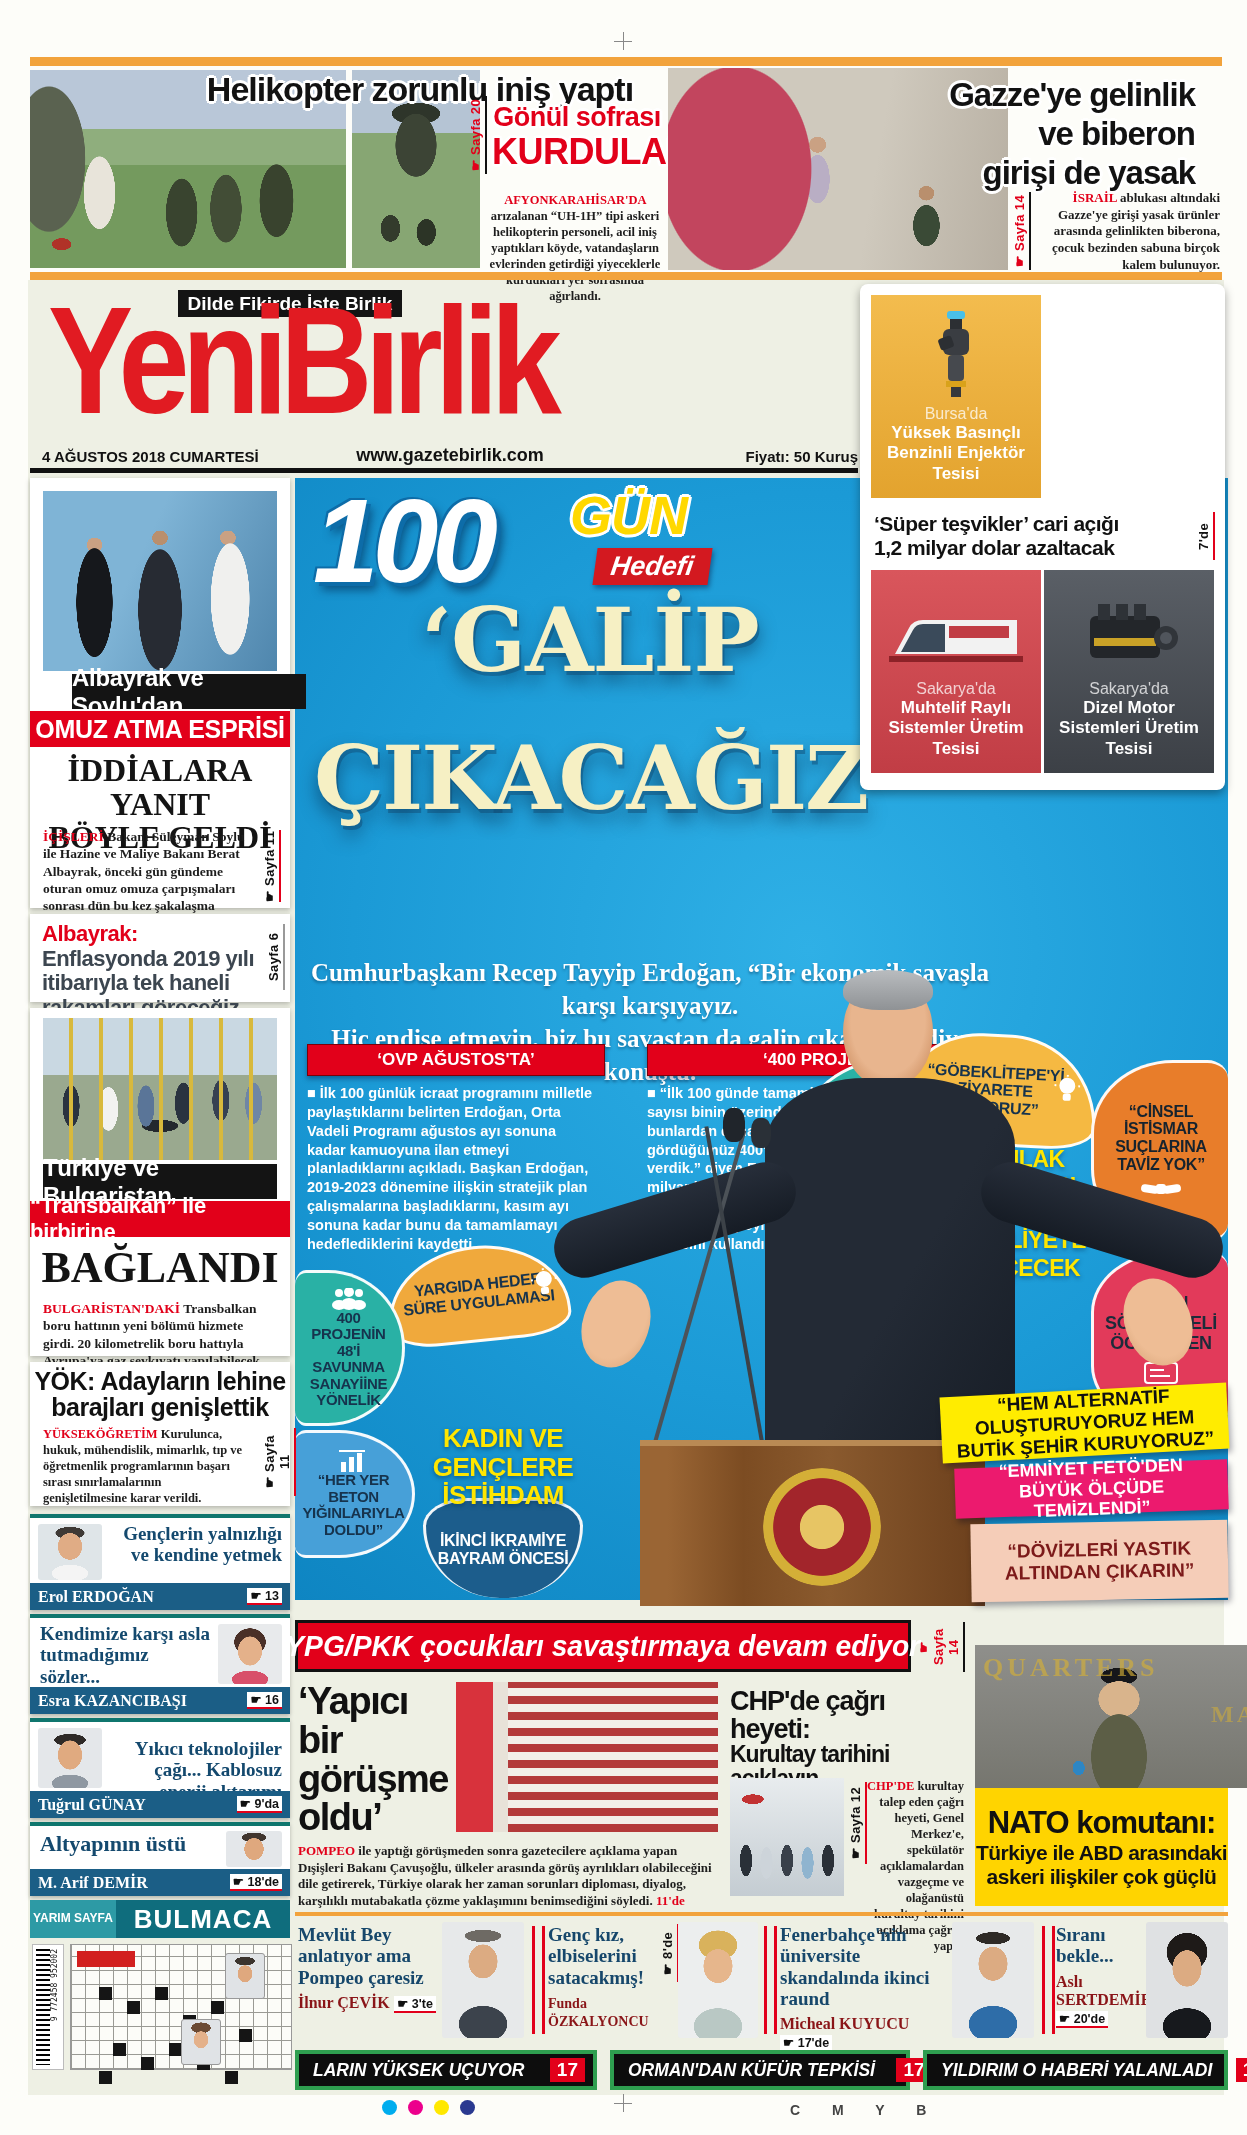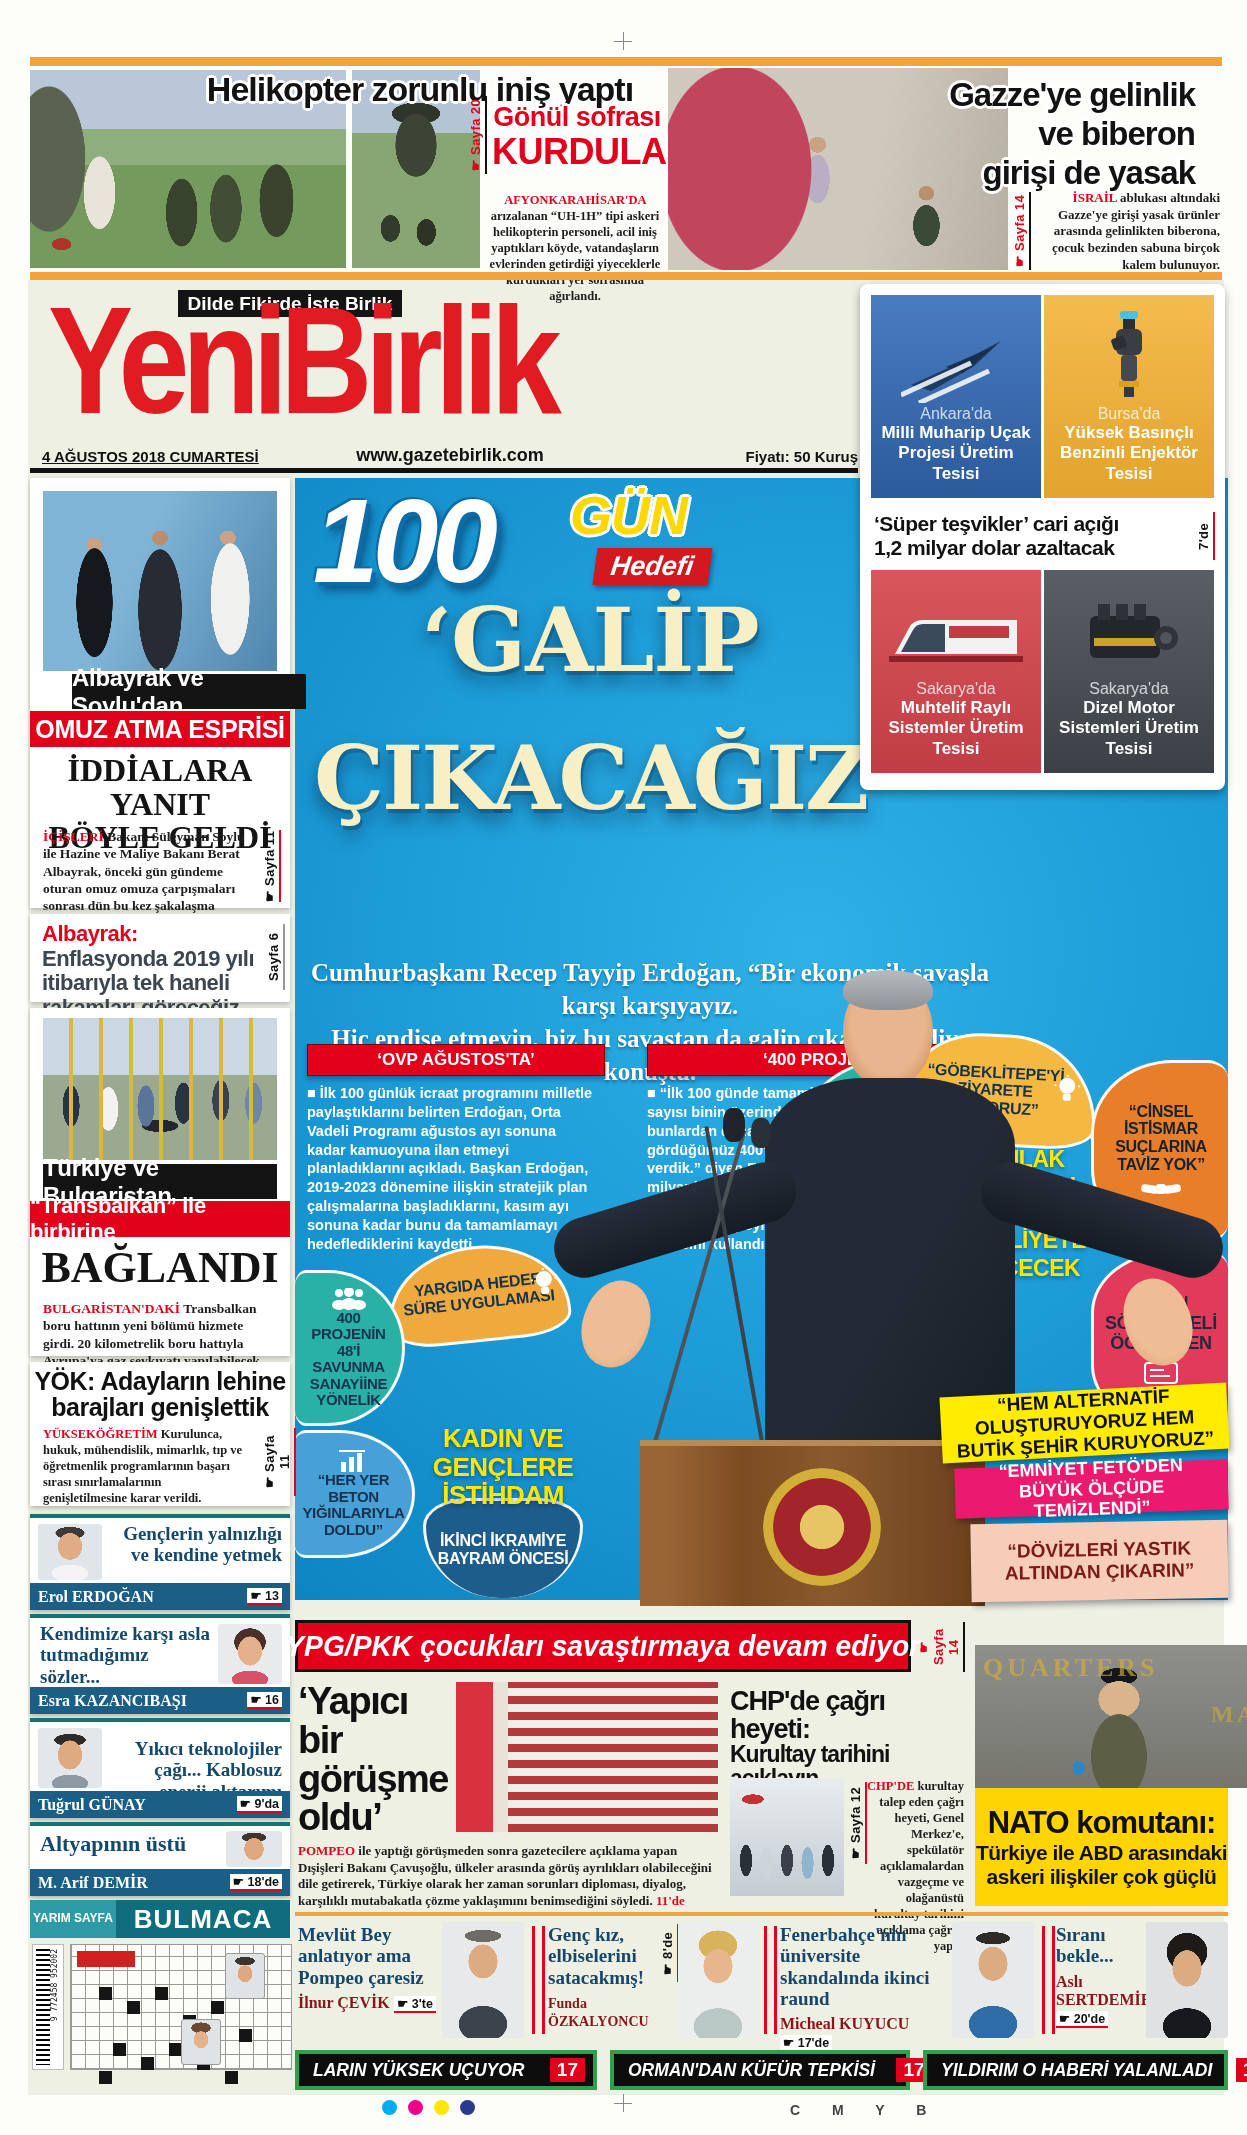--- a/index.html
+++ b/index.html
@@ -116,21 +116,21 @@
 
   <div class="obar" style="left:30px;top:272px;width:1192px;height:8px;"></div>
 
   <div class="abs" style="left:178px;top:290px;width:224px;height:27px;background:#141414;display:flex;align-items:center;justify-content:center;
        font:700 19px 'Liberation Sans',sans-serif;color:#fff;">Dilde Fikirde İşte Birlik</div>
 
   <div class="abs" style="left:48px;top:284px;width:830px;height:164px;overflow:visible;
        font:900 152px/1 'Liberation Sans',sans-serif;color:#e11b22;letter-spacing:-9px;
        transform:scaleX(.84);transform-origin:left center;">YeniBirlik</div>
 
-  <div class="abs" style="left:42px;top:448px;font:700 15px 'Liberation Sans',sans-serif;color:#111;text-decoration:underline;">4 AĞUSTOS 2018 CUMARTESİ</div>
+  <div class="abs" style="left:42px;top:448px;font:700 15px 'Liberation Sans',sans-serif;color:#111;">4 AĞUSTOS 2018 CUMARTESİ</div>
   <div class="abs" style="left:330px;top:445px;width:240px;text-align:center;font:700 18px 'Liberation Sans',sans-serif;color:#111;">www.gazetebirlik.com</div>
   <div class="abs" style="left:700px;top:448px;width:158px;text-align:right;font:700 15px 'Liberation Sans',sans-serif;color:#111;">Fiyatı: 50 Kuruş</div>
   <div class="abs" style="left:30px;top:468px;width:828px;height:5px;background:#111;"></div>
 
   <div class="bluepanel">
 
     <div class="abs" style="left:18px;top:4px;font:900 italic 118px/1 'Liberation Sans',sans-serif;color:#fff;letter-spacing:-6px;
          text-shadow:4px 4px 0 #0d6ca8,-2px -2px 0 #0d6ca8,6px 8px 10px rgba(0,40,80,.6);">100</div>
     <div class="abs outw" style="left:275px;top:10px;font:900 italic 54px/1 'Liberation Sans',sans-serif;color:#ffd800;letter-spacing:-1px;">GÜN</div>
     <div class="abs" style="left:300px;top:70px;background:#d31920;transform:skewX(-8deg);padding:3px 16px;
@@ -274,30 +274,20 @@
     <div class="abs" style="left:468px;top:990px;width:118px;height:118px;border-radius:50%;
          background:radial-gradient(circle,#e7c564 0 26%,#a2252b 27% 58%,#d4af37 59% 70%,#8a5a2e 71% 100%);"></div>
 
     <div class="banner" style="left:646px;top:912px;width:287px;height:66px;background:#ffec00;color:#111;transform:rotate(-3deg);">“HEM ALTERNATİF OLUŞTURUYORUZ HEM BUTİK ŞEHİR KURUYORUZ”</div>
     <div class="banner" style="left:660px;top:986px;width:273px;height:50px;background:#ec1a6e;color:#fff;transform:rotate(-2deg);font-size:18px;">“EMNİYET FETÖ'DEN BÜYÜK ÖLÇÜDE TEMİZLENDİ”</div>
     <div class="banner" style="left:676px;top:1044px;width:257px;height:78px;background:#f5cdb8;color:#7c1a1a;transform:rotate(-1deg);font-size:19px;">“DÖVİZLERİ YASTIK ALTINDAN ÇIKARIN”</div>
   </div>
 
   <div class="card" style="left:860px;top:284px;width:365px;height:506px;border-radius:8px;box-shadow:0 4px 10px rgba(0,0,0,.35);">
     <div class="abs" style="left:11px;top:11px;display:flex;gap:3px;">
-      <div class="tile" style="background:linear-gradient(#4a7cc0,#2c5a9c);">
-        <svg class="icon-svg abs" style="left:30px;top:38px;" width="110" height="70" viewBox="0 0 110 70">
-          <polygon points="10,52 58,30 100,8 72,34 30,58" fill="#1d3c63"></polygon>
-          <polygon points="45,34 78,20 92,14 62,40" fill="#16304f"></polygon>
-          <line x1="0" y1="62" x2="70" y2="30" stroke="#ffffff" stroke-width="5" opacity=".85"></line>
-          <line x1="18" y1="70" x2="88" y2="38" stroke="#ffffff" stroke-width="5" opacity=".85"></line>
-        </svg>
-        <span class="city">Ankara'da</span>
-        <span class="tname">Milli Muharip Uçak Projesi Üretim Tesisi</span>
-      </div>
       <div class="tile" style="background:linear-gradient(#f3bc4e,#e3a32e);">
         <svg class="icon-svg abs" style="left:62px;top:16px;" width="46" height="90" viewBox="0 0 46 90">
           <rect x="14" y="0" width="18" height="8" rx="3" fill="#49c0e8"></rect>
           <rect x="17" y="8" width="12" height="10" fill="#2c2f33"></rect>
           <rect x="10" y="18" width="26" height="26" rx="6" fill="#3a3d42"></rect>
           <rect x="6" y="26" width="14" height="12" rx="3" fill="#2c2f33" transform="rotate(-20 13 32)"></rect>
           <rect x="15" y="44" width="16" height="26" rx="4" fill="#46494e"></rect>
           <rect x="13" y="70" width="20" height="6" fill="#d9a21a"></rect>
           <rect x="18" y="76" width="10" height="10" fill="#35383c"></rect>
         </svg>

